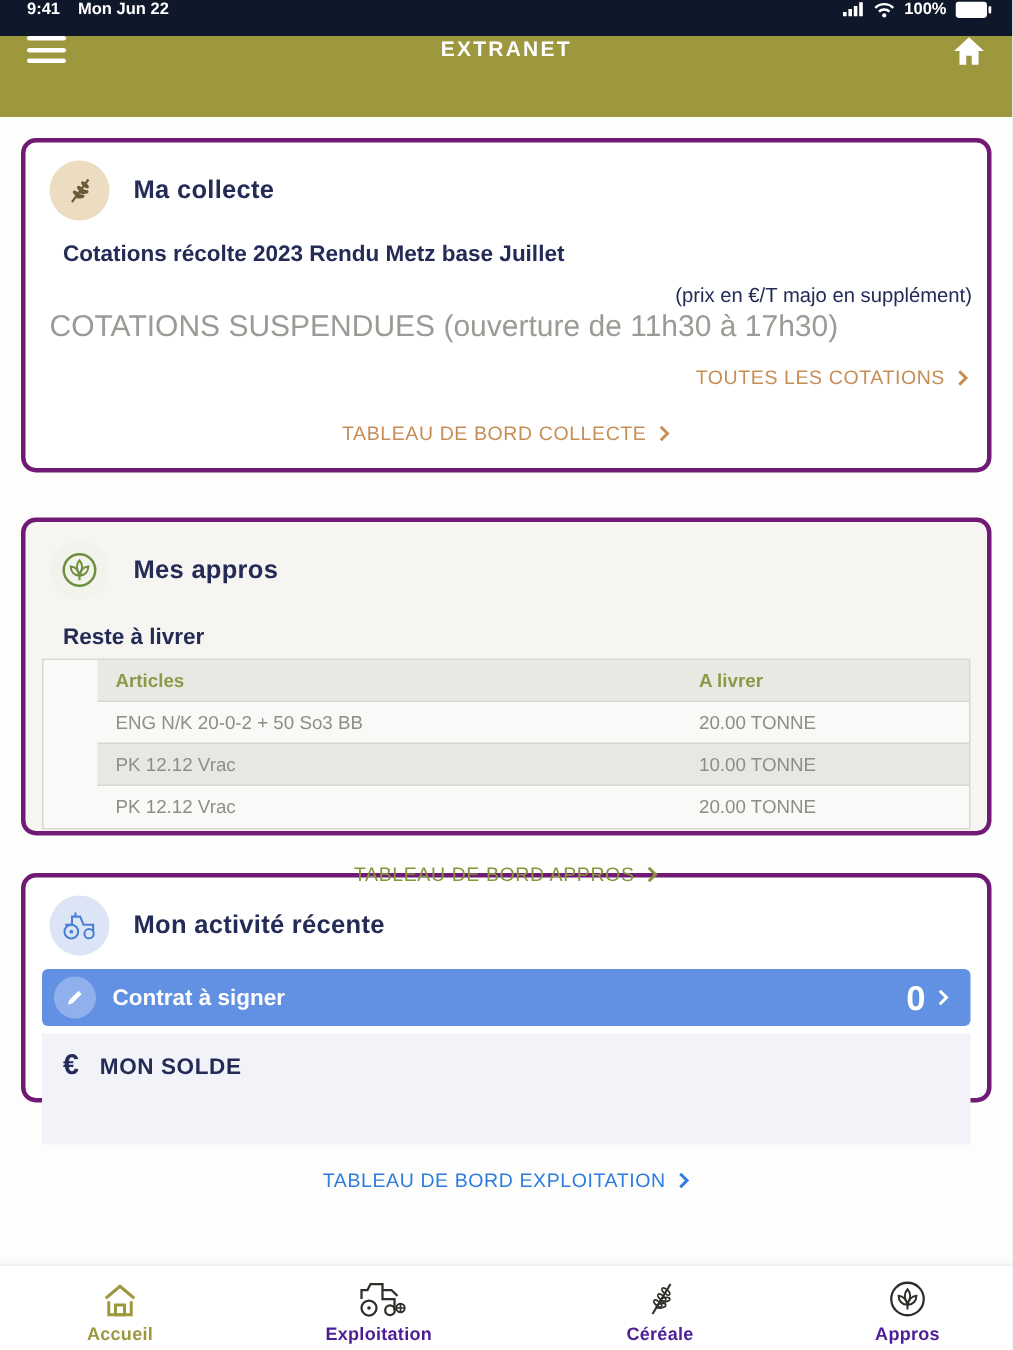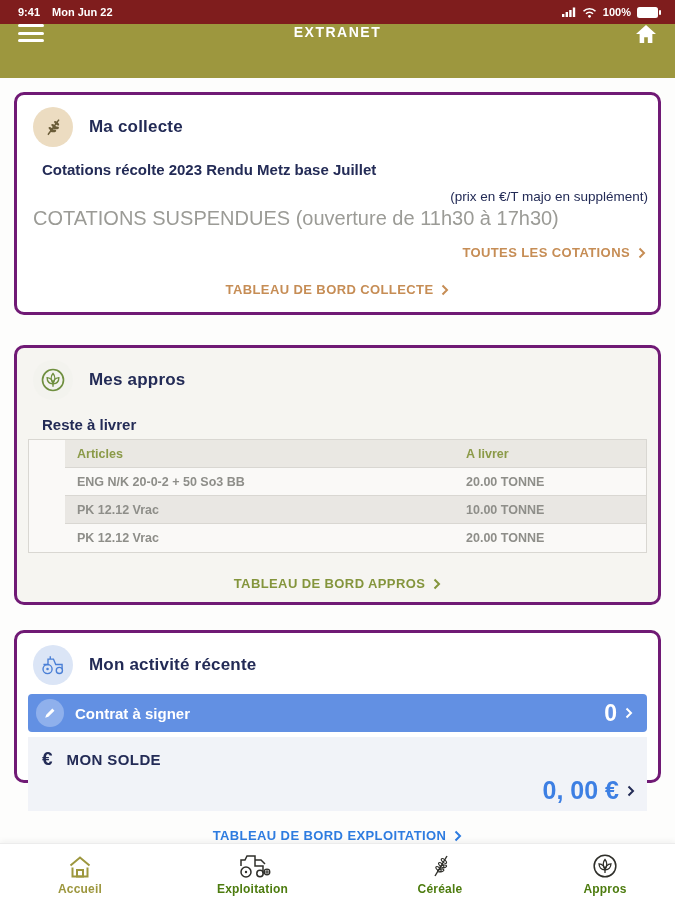--- a/index.html
+++ b/index.html
@@ -1,21 +1,21 @@
 <!DOCTYPE html>
 <html><head>
 <meta charset="utf-8">
 <style>
   * { margin:0; padding:0; box-sizing:border-box; }
   html,body { background:#e9e9e9; }
   body { font-family:"Liberation Sans", sans-serif; }
   .screen { position:relative; width:675px; height:900px; margin:0 auto; background:#fdfdfc; overflow:hidden; display:flex; flex-direction:column; }
 
   
-  .statusbar { height:24px; background:#7f1d1d; color:#fff; display:flex; align-items:center; justify-content:space-between; padding:0 14px 0 18px; font-size:11px; font-weight:bold; flex:0 0 auto; }
+  .statusbar { height:24px; background:#0f172a; color:#fff; display:flex; align-items:flex-start; justify-content:space-between; padding:0 14px 0 18px; font-size:11px; font-weight:bold; flex:0 0 auto; }
   .sb-left { display:flex; gap:12px; align-items:center; }
   .sb-right { display:flex; gap:6px; align-items:center; }
   .sb-right svg { display:block; }
 
   
   .appbar { height:54px; background:#9d973e; display:flex; align-items:flex-start; padding:0 18px; flex:0 0 auto; }
   .burger { width:26px; height:18px; display:flex; flex-direction:column; justify-content:space-between; cursor:pointer; background:none; border:none; }
   .burger span { display:block; height:3px; background:#fff; border-radius:2px; }
   .appbar-title { flex:1; text-align:center; color:#fff; font-size:14px; font-weight:bold; letter-spacing:1.5px; }
   .home-btn { background:none; border:none; cursor:pointer; width:26px; display:flex; justify-content:flex-end; }
@@ -26,34 +26,34 @@
   .card-head { display:flex; align-items:center; gap:16px; padding:12px 14px 0 16px; }
   .head-icon { width:40px; height:40px; border-radius:50%; display:flex; align-items:center; justify-content:center; flex:0 0 auto; }
   .card-title { font-size:17px; font-weight:bold; color:#232b56; letter-spacing:.2px; }
 
   
   .card-collecte { margin-top:14px; height:223px; }
   .icon-wheat-bg { background:#ecdcc1; color:#6a5c38; }
   .cot-title { margin:14px 14px 0 25px; font-size:15px; font-weight:bold; color:#232b56; }
   .price-note { margin:11px 10px 0 0; text-align:right; font-size:13.5px; color:#232b56; }
   .cot-status { margin:3px 0 0 16px; font-size:20px; color:#9b9b96; }
-  .link { font-size:13px; font-weight:bold; letter-spacing:.4px; cursor:pointer; display:inline-flex; align-items:center; gap:8px; background:none; border:none; font-family:inherit; }
+  .link { font-size:13px; font-weight:normal; letter-spacing:.4px; cursor:pointer; display:inline-flex; align-items:center; gap:8px; background:none; border:none; font-family:inherit; }
   .link .chev svg { display:block; }
   .link-orange { color:#c68d55; }
   .link-olive { color:#84953c; }
   .link-blue { color:#2e7ce0; }
   .row-right { text-align:right; margin:13px 12px 0 0; }
   .row-center { text-align:center; margin-top:19px; }
 
   
-  .card-appros { margin-top:30px; height:260px; background:#f6f5f1; }
+  .card-appros { margin-top:30px; height:212px; background:#f6f5f1; }
   .icon-plant-bg { background:#f3f3ee; color:#6f8f3f; }
   .reste-label { margin:16px 14px 6px 25px; font-size:15px; font-weight:bold; color:#232b56; }
   .appro-table { margin:4px 11px 0 11px; border:1px solid #d9d7d2; background:#faf9f7;padding-left:36px; }
-  .t-row { display:grid; grid-template-columns:1fr 192px; height:28px; align-items:center; font-size:12.5px; border-bottom:1px solid #d9d7d2;font-weight:bold; }
+  .t-row { display:grid; grid-template-columns:1fr 192px; height:28px; align-items:center; font-size:12.5px; border-bottom:1px solid #d9d7d2; }
   .t-row:last-child { border-bottom:none; }
   .t-head { background:#eae8e3; color:#8b9a48; font-weight:bold; }
   .t-cell { padding:0 10px 0 12px; white-space:nowrap; overflow:hidden; }
   .t-data { color:#8e8e89; background:#faf9f7; }
   .t-data.alt { background:#e9e7e3; }
   .card-appros .row-center { margin-top:21px; }
 
   
   .card-activite { margin-top:25px; height:153px; }
   .icon-tractor-bg { background:#dbe5f6; color:#4a7fd6; }
@@ -70,21 +70,21 @@
   .solde-amount { font-size:25px; font-weight:bold; color:#3d7fe3; }
   .solde-row2 .chev { color:#232b56; }
   .card-activite .row-center { margin-top:15px; }
 
   
   .chev { display:inline-flex; }
 
   
   .bottomnav { flex:0 0 auto; height:57px; background:#fff; border-top:1px solid #ececec; box-shadow:0 -2px 6px rgba(0,0,0,.05); display:grid; grid-template-columns:160px 185px 190px 140px; align-items:center; }
   .nav-item { display:flex; flex-direction:column; align-items:center; justify-content:center; gap:3px; background:none; border:none; cursor:pointer; padding-top:4px; }
-  .nav-item .nav-label { font-size:12px; font-weight:bold; color:#4d7c0f; letter-spacing:.2px; }
+  .nav-item .nav-label { font-size:12px; font-weight:bold; color:#4c1d95; letter-spacing:.2px; }
   .nav-item.active .nav-label { color:#9d973e; }
   .nav-icon { height:26px; display:flex; align-items:flex-end; justify-content:center; color:#2f2f2a; }
   .nav-item.active .nav-icon { color:#9d973e; }
 </style>
 </head>
 <body>
 
 <div class="screen">
 
   <div class="statusbar">
@@ -242,28 +242,20 @@
             <svg width="8" height="12" viewBox="0 0 8 12">
               <polyline points="1.5,1.5 6,6 1.5,10.5" fill="none" stroke="currentColor" stroke-width="2"></polyline>
             </svg>
           </span>
       </div>
       <div class="solde-band">
         <div class="solde-row1">
           <span class="euro-sign">€</span>
           <span class="solde-label">MON SOLDE</span>
         </div>
-        <div class="solde-row2">
-          <span class="solde-amount">0, 00 €</span>
-          <span class="chev">
-              <svg width="8" height="12" viewBox="0 0 8 12">
-                <polyline points="1.5,1.5 6,6 1.5,10.5" fill="none" stroke="currentColor" stroke-width="2"></polyline>
-              </svg>
-            </span>
-        </div>
       </div>
       <div class="row-center">
         <button class="link link-blue">
           <span>TABLEAU DE BORD EXPLOITATION</span>
           <span class="chev">
               <svg width="8" height="12" viewBox="0 0 8 12">
                 <polyline points="1.5,1.5 6,6 1.5,10.5" fill="none" stroke="currentColor" stroke-width="2"></polyline>
               </svg>
             </span>
         </button>

